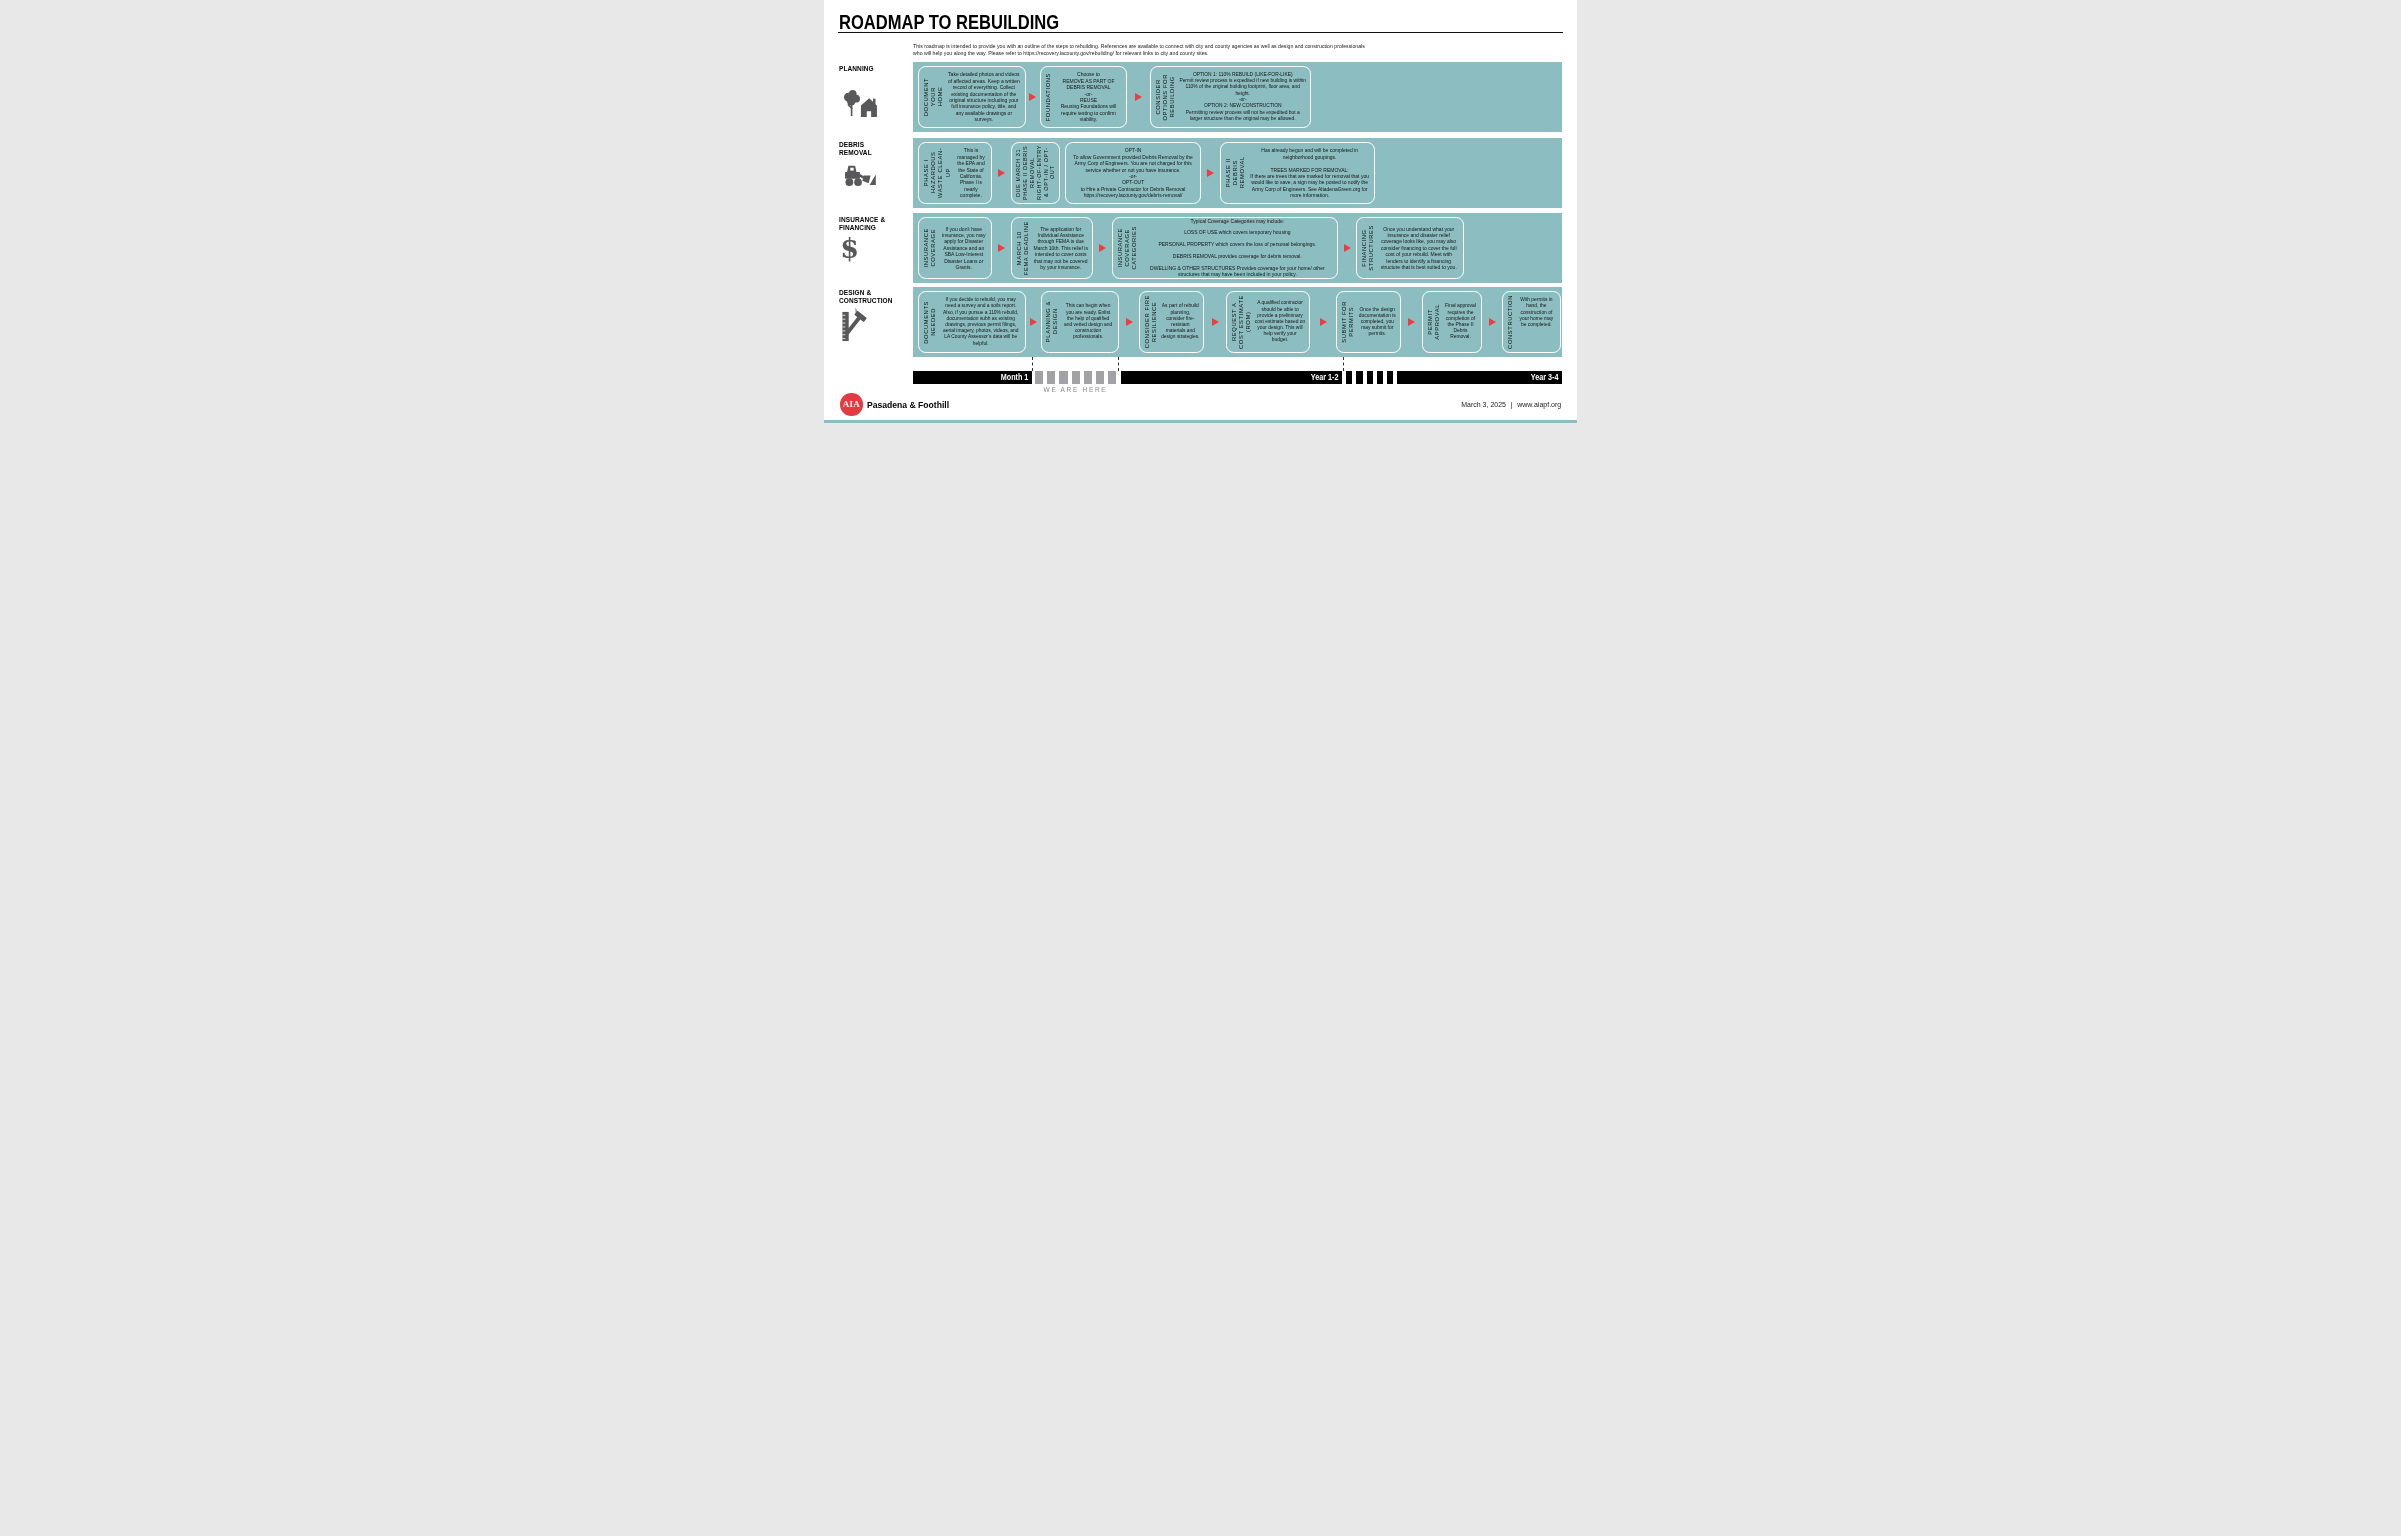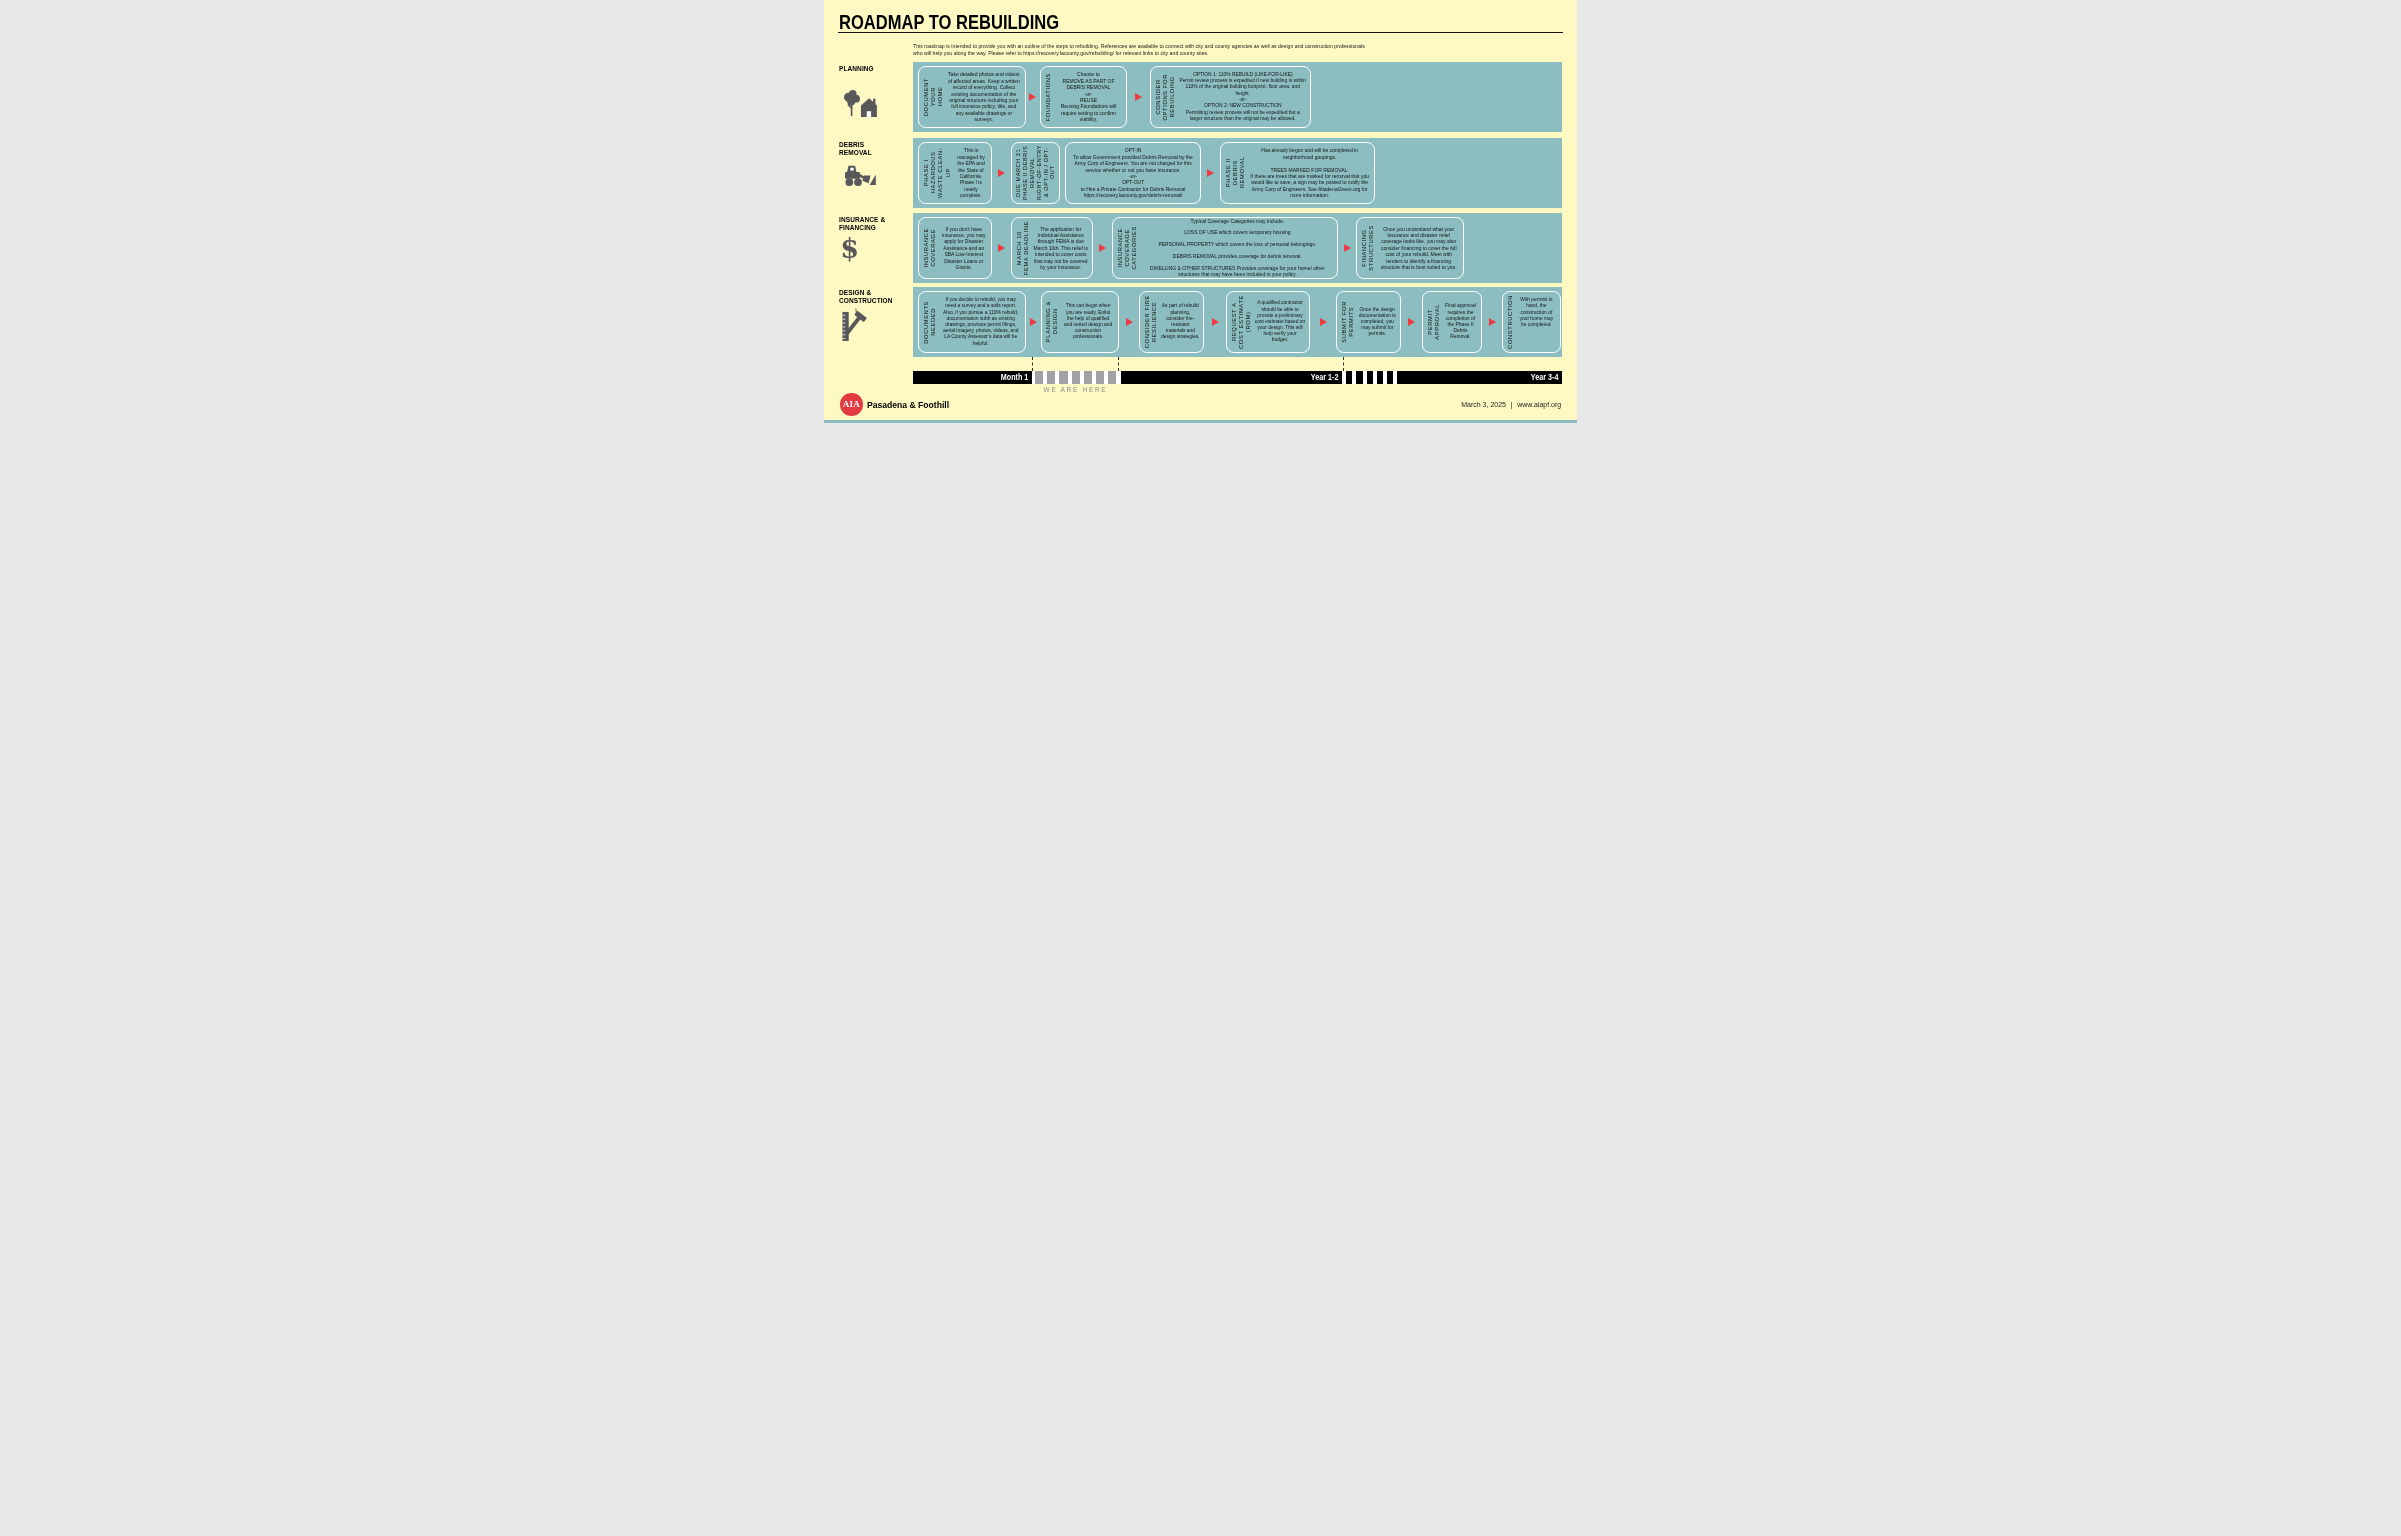--- a/index.html
+++ b/index.html
@@ -1,16 +1,16 @@
 <!DOCTYPE html>
 <html style="font-size:7.7px"><head>
 <meta charset="utf-8">
 <style>
   html,body{margin:0;padding:0;background:#e8e8e8;}
-  .page{position:relative;width:753px;height:423px;background:#fef9c3;overflow:hidden;
+  .page{position:relative;width:753px;height:423px;background:#ffffff;overflow:hidden;
         font-family:"Liberation Sans",sans-serif;color:#1a1a1a;margin:0 auto;}
   .title{position:absolute;left:15px;top:9.6px;font-size:20.7px;font-weight:800;white-space:nowrap;
          transform:scaleX(0.80);transform-origin:left top;letter-spacing:0px;color:#000;}
   .rule{position:absolute;left:14.4px;right:14.4px;top:32px;border-top:1.4px solid #111;}
   .intro{position:absolute;left:89px;top:43px;width:456px;font-size:5.2px;line-height:1.35;color:#222;white-space:pre-line;}
 
   .sidebar-label{position:absolute;left:15px;width:74px;font-size:6.5px;font-weight:800;
                  line-height:1.3;letter-spacing:0.1px;white-space:pre-line;color:#000;}
   .icon-wrap{position:absolute;}
   .dollar{font-family:"DejaVu Serif","Liberation Serif",serif;font-weight:700;font-size:27px;color:#58585A;line-height:1;}

